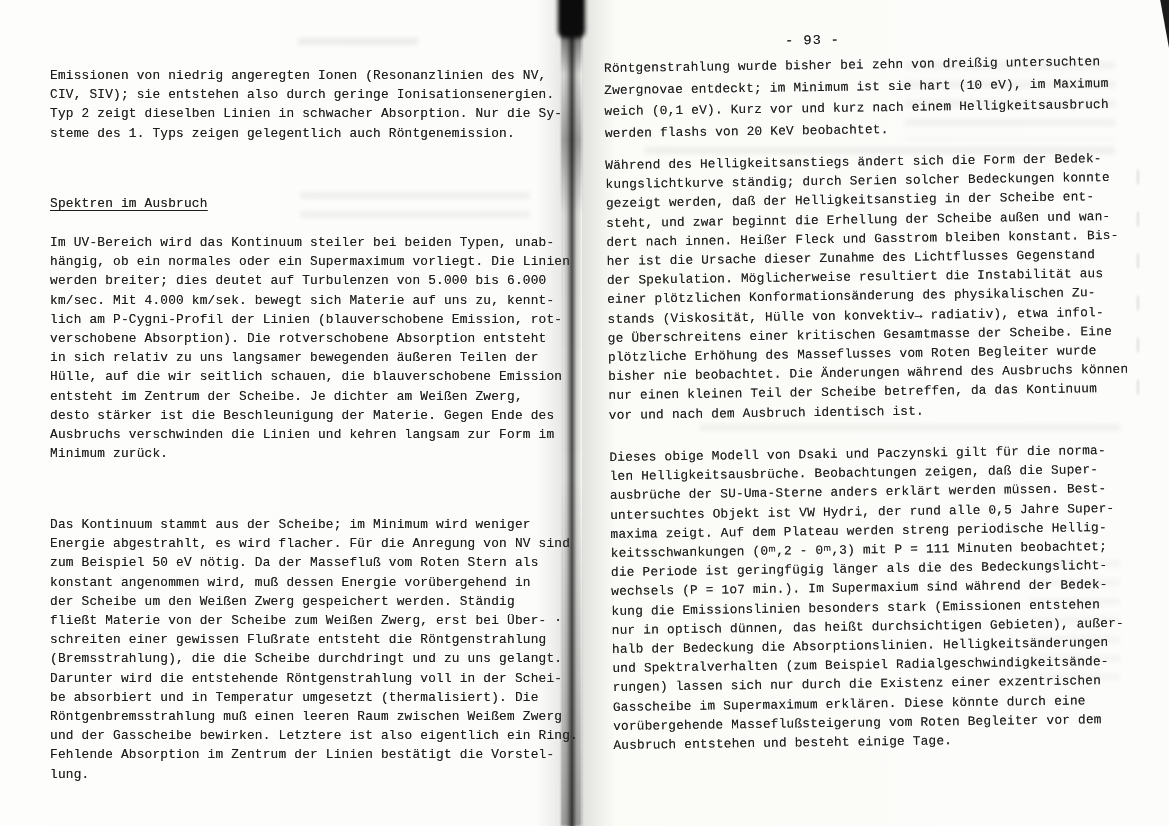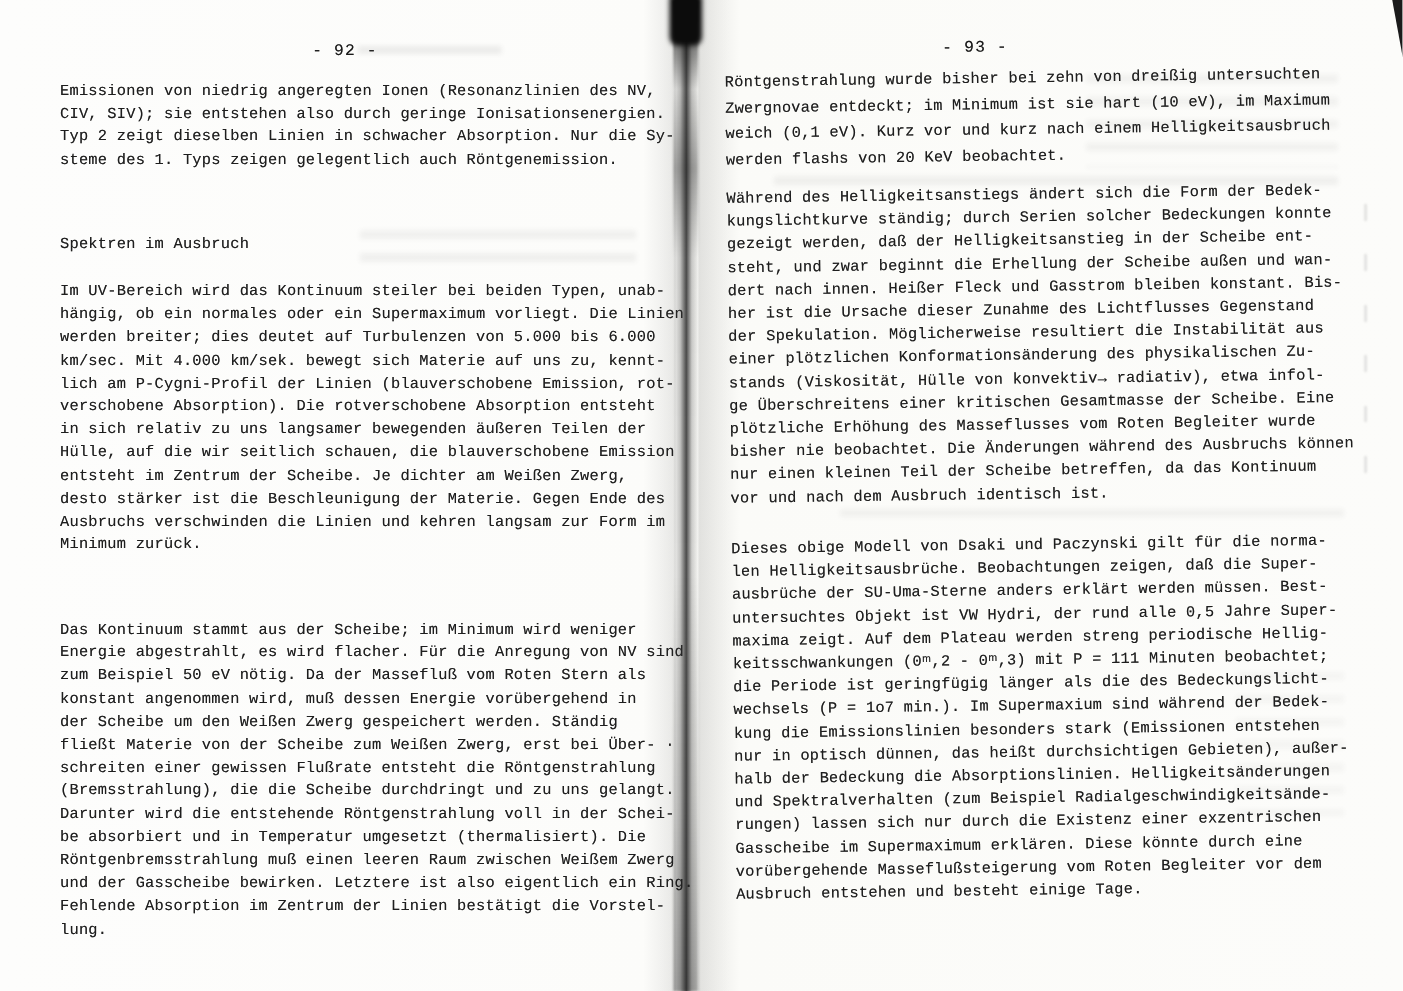--- a/index.html
+++ b/index.html
@@ -27,20 +27,21 @@
   .pagenum {
     position: absolute; top: 36px; left: 0; width: 100%;
     text-align: center;
     font-size: 13.5px; color: #1a1a1a;
     letter-spacing: 1px;
     text-shadow: 0 0 0.55px rgba(10,10,10,0.55);
   }
   .page-left  .pagenum { transform: translateX(-25px); }
   .page-right .pagenum { transform: translateX(-56px); }
   .heading {
+    text-decoration: underline;
     text-underline-offset: 3px;
     text-decoration-thickness: 1px;
   }
   .p1-right { line-height: 21.5px; }
 
   
   .spine {
     position: absolute; left: 561px; top: 0; width: 21px; height: 826px;
     background: linear-gradient(90deg, rgba(0,0,0,0) 0%, rgba(70,70,70,0.30) 28%,
                 rgba(38,38,38,0.82) 52%, rgba(95,95,95,0.28) 74%, rgba(0,0,0,0) 100%);
@@ -80,21 +81,20 @@
     background: repeating-linear-gradient(180deg, rgba(90,90,90,0.6) 0 14px, rgba(0,0,0,0) 14px 42px);
     filter: blur(1px); opacity: 0.3;
   }
 </style>
 </head>
 <body>
 
 <div class="scan">
 
   <div class="page page-left">
-    <div class="pagenum">- 92 -</div>
     <div class="mono" style="top:66px">Emissionen von niedrig angeregten Ionen (Resonanzlinien des NV,
 CIV, SIV); sie entstehen also durch geringe Ionisationsenergien.
 Typ 2 zeigt dieselben Linien in schwacher Absorption. Nur die Sy-
 steme des 1. Typs zeigen gelegentlich auch Röntgenemission.</div>
     <div class="mono heading" style="top:194px">Spektren im Ausbruch</div>
     <div class="mono" style="top:233px">Im UV-Bereich wird das Kontinuum steiler bei beiden Typen, unab-
 hängig, ob ein normales oder ein Supermaximum vorliegt. Die Linien
 werden breiter; dies deutet auf Turbulenzen von 5.000 bis 6.000
 km/sec. Mit 4.000 km/sek. bewegt sich Materie auf uns zu, kennt-
 lich am P-Cygni-Profil der Linien (blauverschobene Emission, rot-

